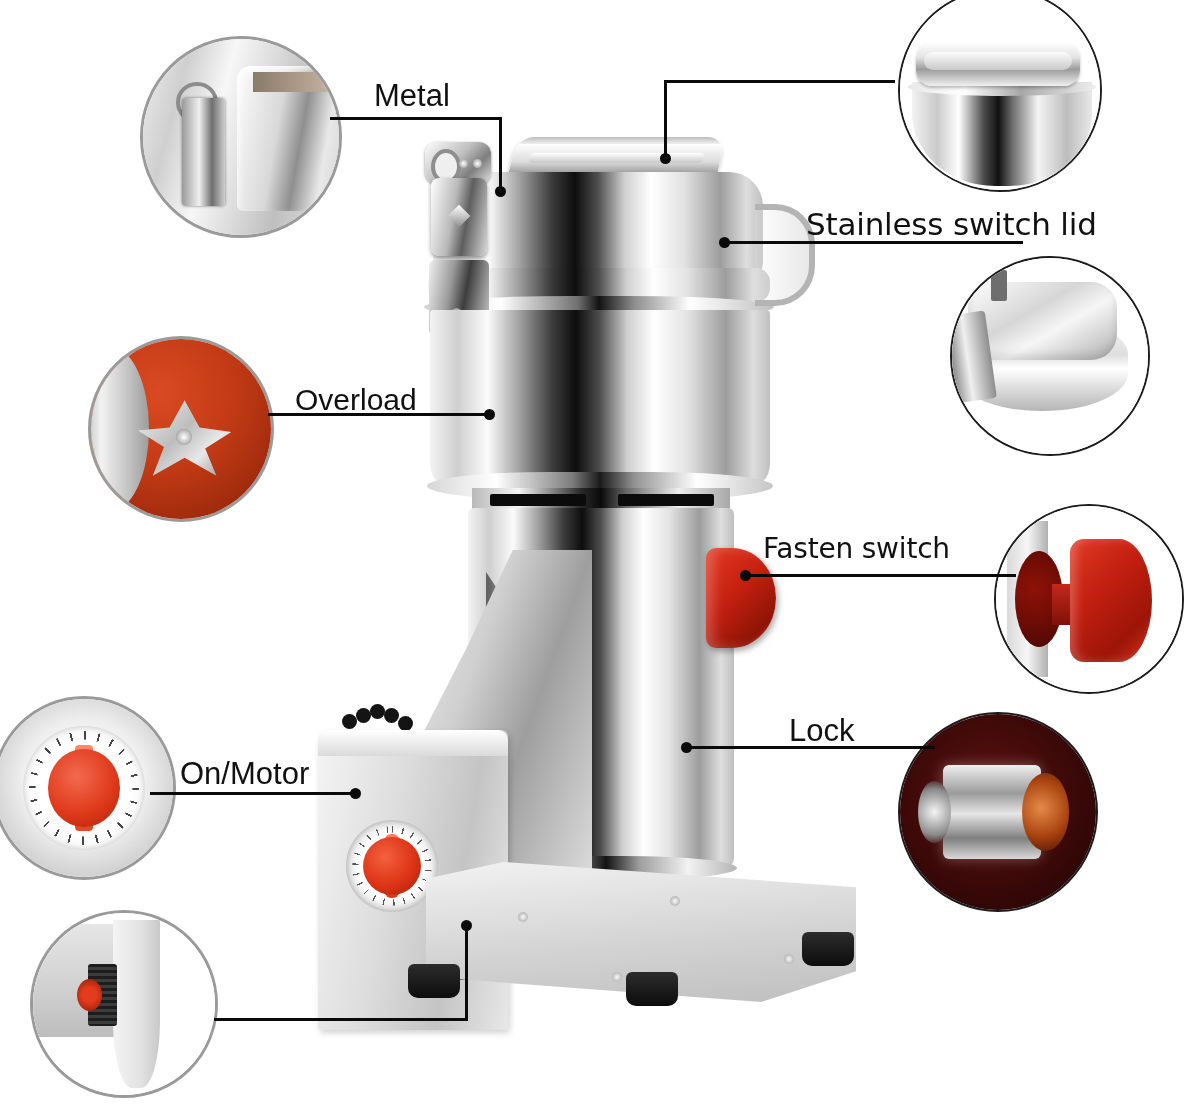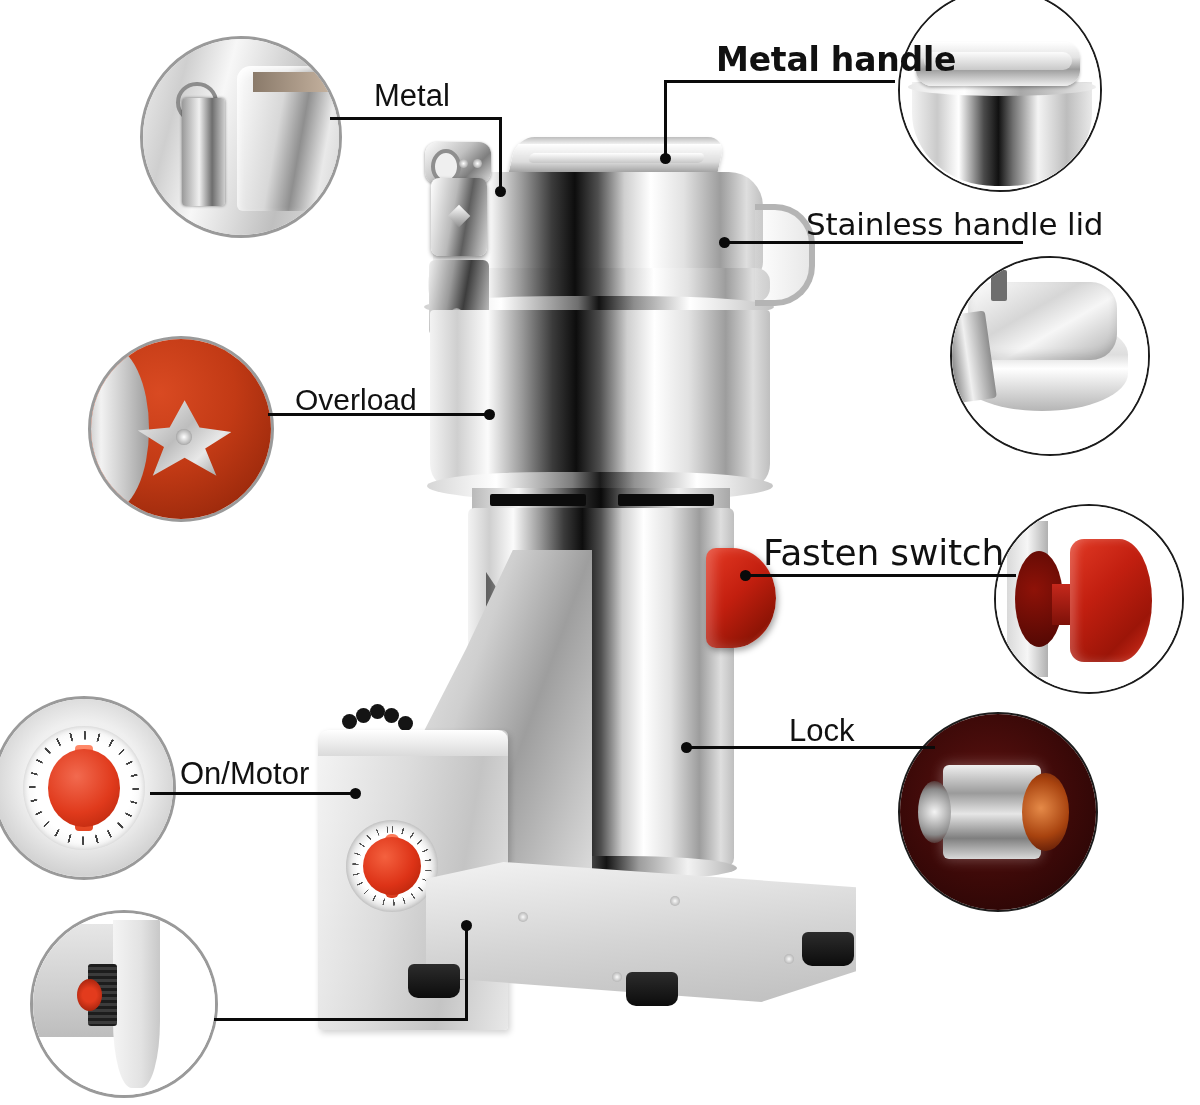--- a/index.html
+++ b/index.html
@@ -5,21 +5,21 @@
   html,body{margin:0;padding:0;background:#ffffff;}
   body{width:1200px;height:1105px;font-family:"Liberation Sans",sans-serif;overflow:hidden;}
   #stage{position:relative;width:1200px;height:1105px;background:#fff;}
 
   
   .label{position:absolute;color:#111;white-space:nowrap;font-weight:400;}
   .lbl-lock{left:374px;top:78px;font-size:31px;font-family:"Liberation Sans",sans-serif;}
   .lbl-handle{left:716px;top:40px;font-size:33px;font-family:"DejaVu Sans",sans-serif;font-weight:600;letter-spacing:-.2px;}
   .lbl-lid{left:806px;top:206px;font-size:31px;font-family:"DejaVu Sans",sans-serif;letter-spacing:-.2px;}
   .lbl-chamber{left:295px;top:383px;font-size:30px;}
-  .lbl-fasten{left:763px;top:532px;font-size:36px;font-family:"DejaVu Sans",sans-serif;letter-spacing:-.2px;text-align:right;}
+  .lbl-fasten{left:763px;top:532px;font-size:28px;font-family:"DejaVu Sans",sans-serif;letter-spacing:-.2px;text-align:right;}
   .lbl-motor{left:789px;top:713px;font-size:31px;}
   .lbl-timer{left:180px;top:756px;font-size:31px;}
   .lbl-overload{left:215px;top:981px;font-size:31px;}
 
   
   .ln{position:absolute;background:#0a0a0a;}
   .h{height:3px;}
   .v{width:3px;}
   .dot{position:absolute;width:11px;height:11px;border-radius:50%;background:#0a0a0a;}
 
@@ -410,20 +410,19 @@
   <div class="dot" style="left:681px;top:742px;"></div>
 
   <div class="ln h" style="left:150px;top:792px;width:206px;"></div>
   <div class="dot" style="left:350px;top:788px;"></div>
 
   <div class="ln h" style="left:214px;top:1018px;width:254px;"></div>
   <div class="ln v" style="left:465px;top:924px;height:95px;"></div>
   <div class="dot" style="left:461px;top:920px;"></div>
 
   <div class="label lbl-lock">Metal</div>
-  <div class="label lbl-handle">Metal handle</div>
-  <div class="label lbl-lid">Stainless handle lid</div>
+  <div class="label lbl-lid">Stainless switch lid</div>
   <div class="label lbl-chamber">Overload</div>
   <div class="label lbl-fasten">Fasten switch</div>
   <div class="label lbl-motor">Lock</div>
   <div class="label lbl-timer">On/Motor</div>
 
 </div>
 
 </body></html>

